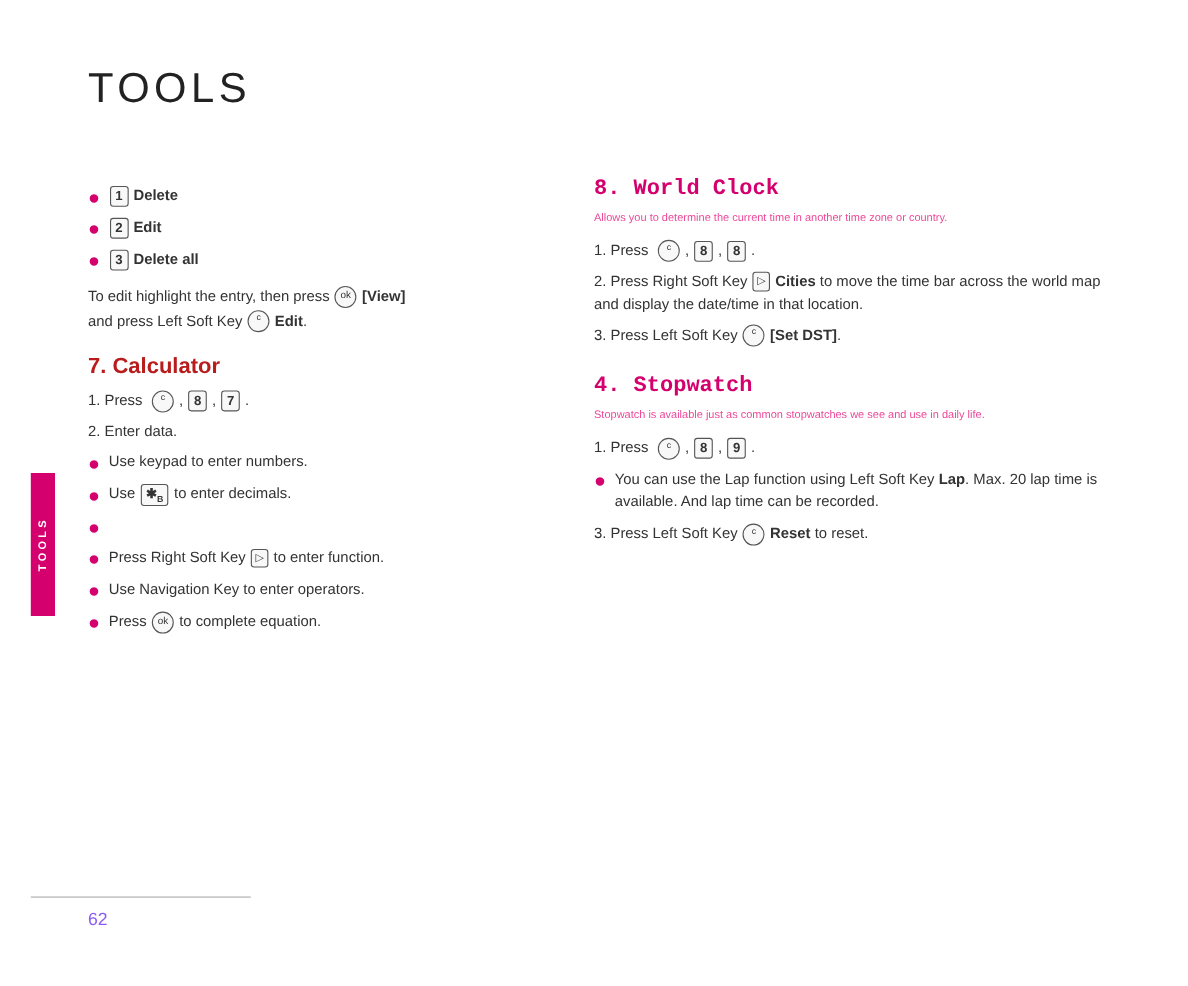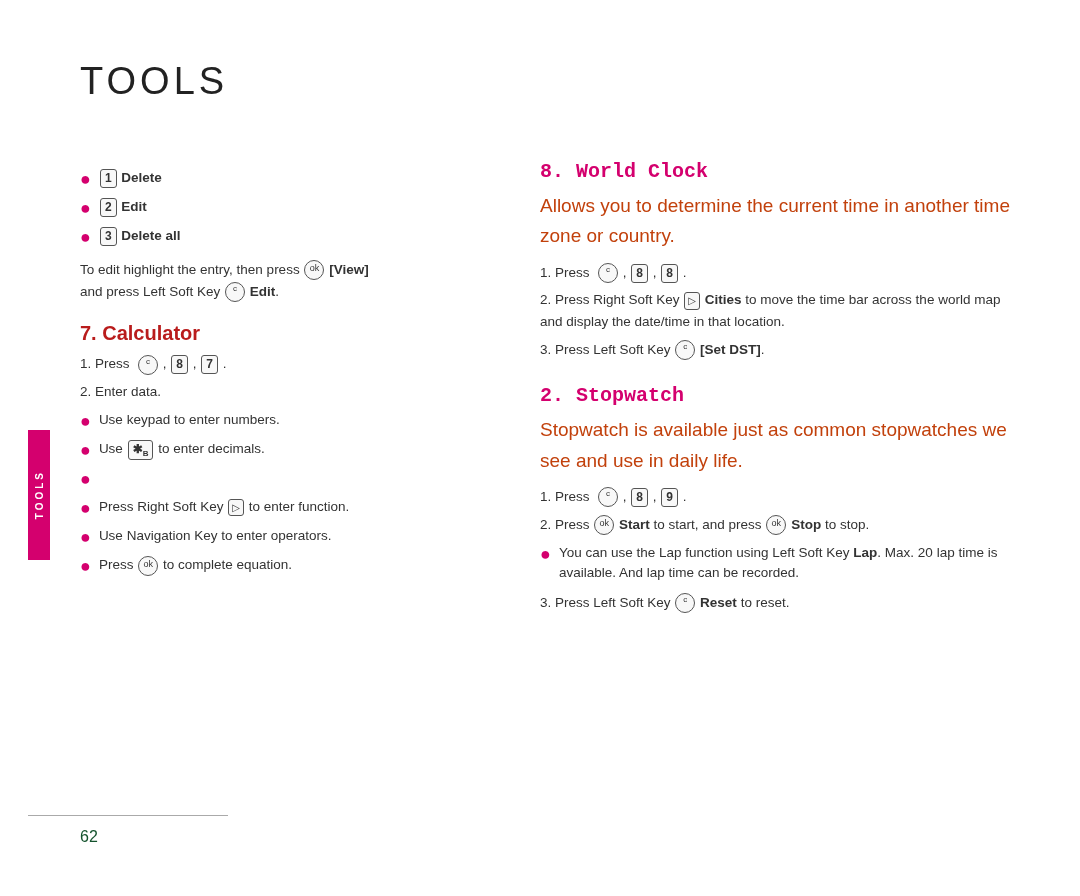--- a/index.html
+++ b/index.html
@@ -72,21 +72,21 @@
       width: 200px;
       height: 1px;
       background: #aaa;
     }
 
     .page-number {
       position: absolute;
       bottom: 50px;
       left: 80px;
       font-size: 16px;
-      color: #14532d;
+      color: #8b5cf6;
     }
 
     
     .bullet-list {
       list-style: none;
       padding: 0;
       margin: 8px 0;
     }
 
     .bullet-list li {
@@ -149,24 +149,24 @@
 
     .section-heading-left {
       font-size: 20px;
       font-weight: bold;
       color: #b91c1c;
       margin-bottom: 8px;
       margin-top: 20px;
     }
 
     .section-intro {
-      font-size: 19px;
+      font-size: 10px;
       line-height: 1.6;
       margin-bottom: 10px;
-      color: #c2410c;
+      color: #ec4899;
     }
 
     .step {
       font-size: 13.5px;
       line-height: 1.6;
       margin-bottom: 6px;
     }
 
     .bold { font-weight: bold; }
 
@@ -293,35 +293,32 @@
   </p>
 
   <p class="step">
     2. Press Right Soft Key <span class="key-soft">▷</span> <span class="bold">Cities</span> to move the time bar across the world map and display the date/time in that location.
   </p>
 
   <p class="step">
     3. Press Left Soft Key <span class="key-circle" style="font-size:8px;">c</span> <span class="bold">[Set DST]</span>.
   </p>
 
-  <h2 class="section-heading" style="margin-top: 24px;">2. Stopwatch</h2>
+  <h2 class="section-heading" style="margin-top: 24px;">4. Stopwatch</h2>
 
   <p class="section-intro">
     Stopwatch is available just as common stopwatches we see and use in daily life.
   </p>
 
   <p class="step">
     1. Press &nbsp;<span class="key-circle" style="font-size:8px;">c</span> ,
     <span class="key-box">8</span> ,
     <span class="key-box">9</span> .
   </p>
 
-  <p class="step">
-    2. Press <span class="key-circle" style="font-size:9px;">ok</span> <span class="bold">Start</span> to start, and press <span class="key-circle" style="font-size:9px;">ok</span> <span class="bold">Stop</span> to stop.
-  </p>
 
   <ul class="bullet-list">
     <li>
       <span class="bullet-dot">●</span>
       <span>You can use the Lap function using Left Soft Key <span class="bold">Lap</span>. Max. 20 lap time is available. And lap time can be recorded.</span>
     </li>
   </ul>
 
   <p class="step">
     3. Press Left Soft Key <span class="key-circle" style="font-size:8px;">c</span> <span class="bold">Reset</span> to reset.

